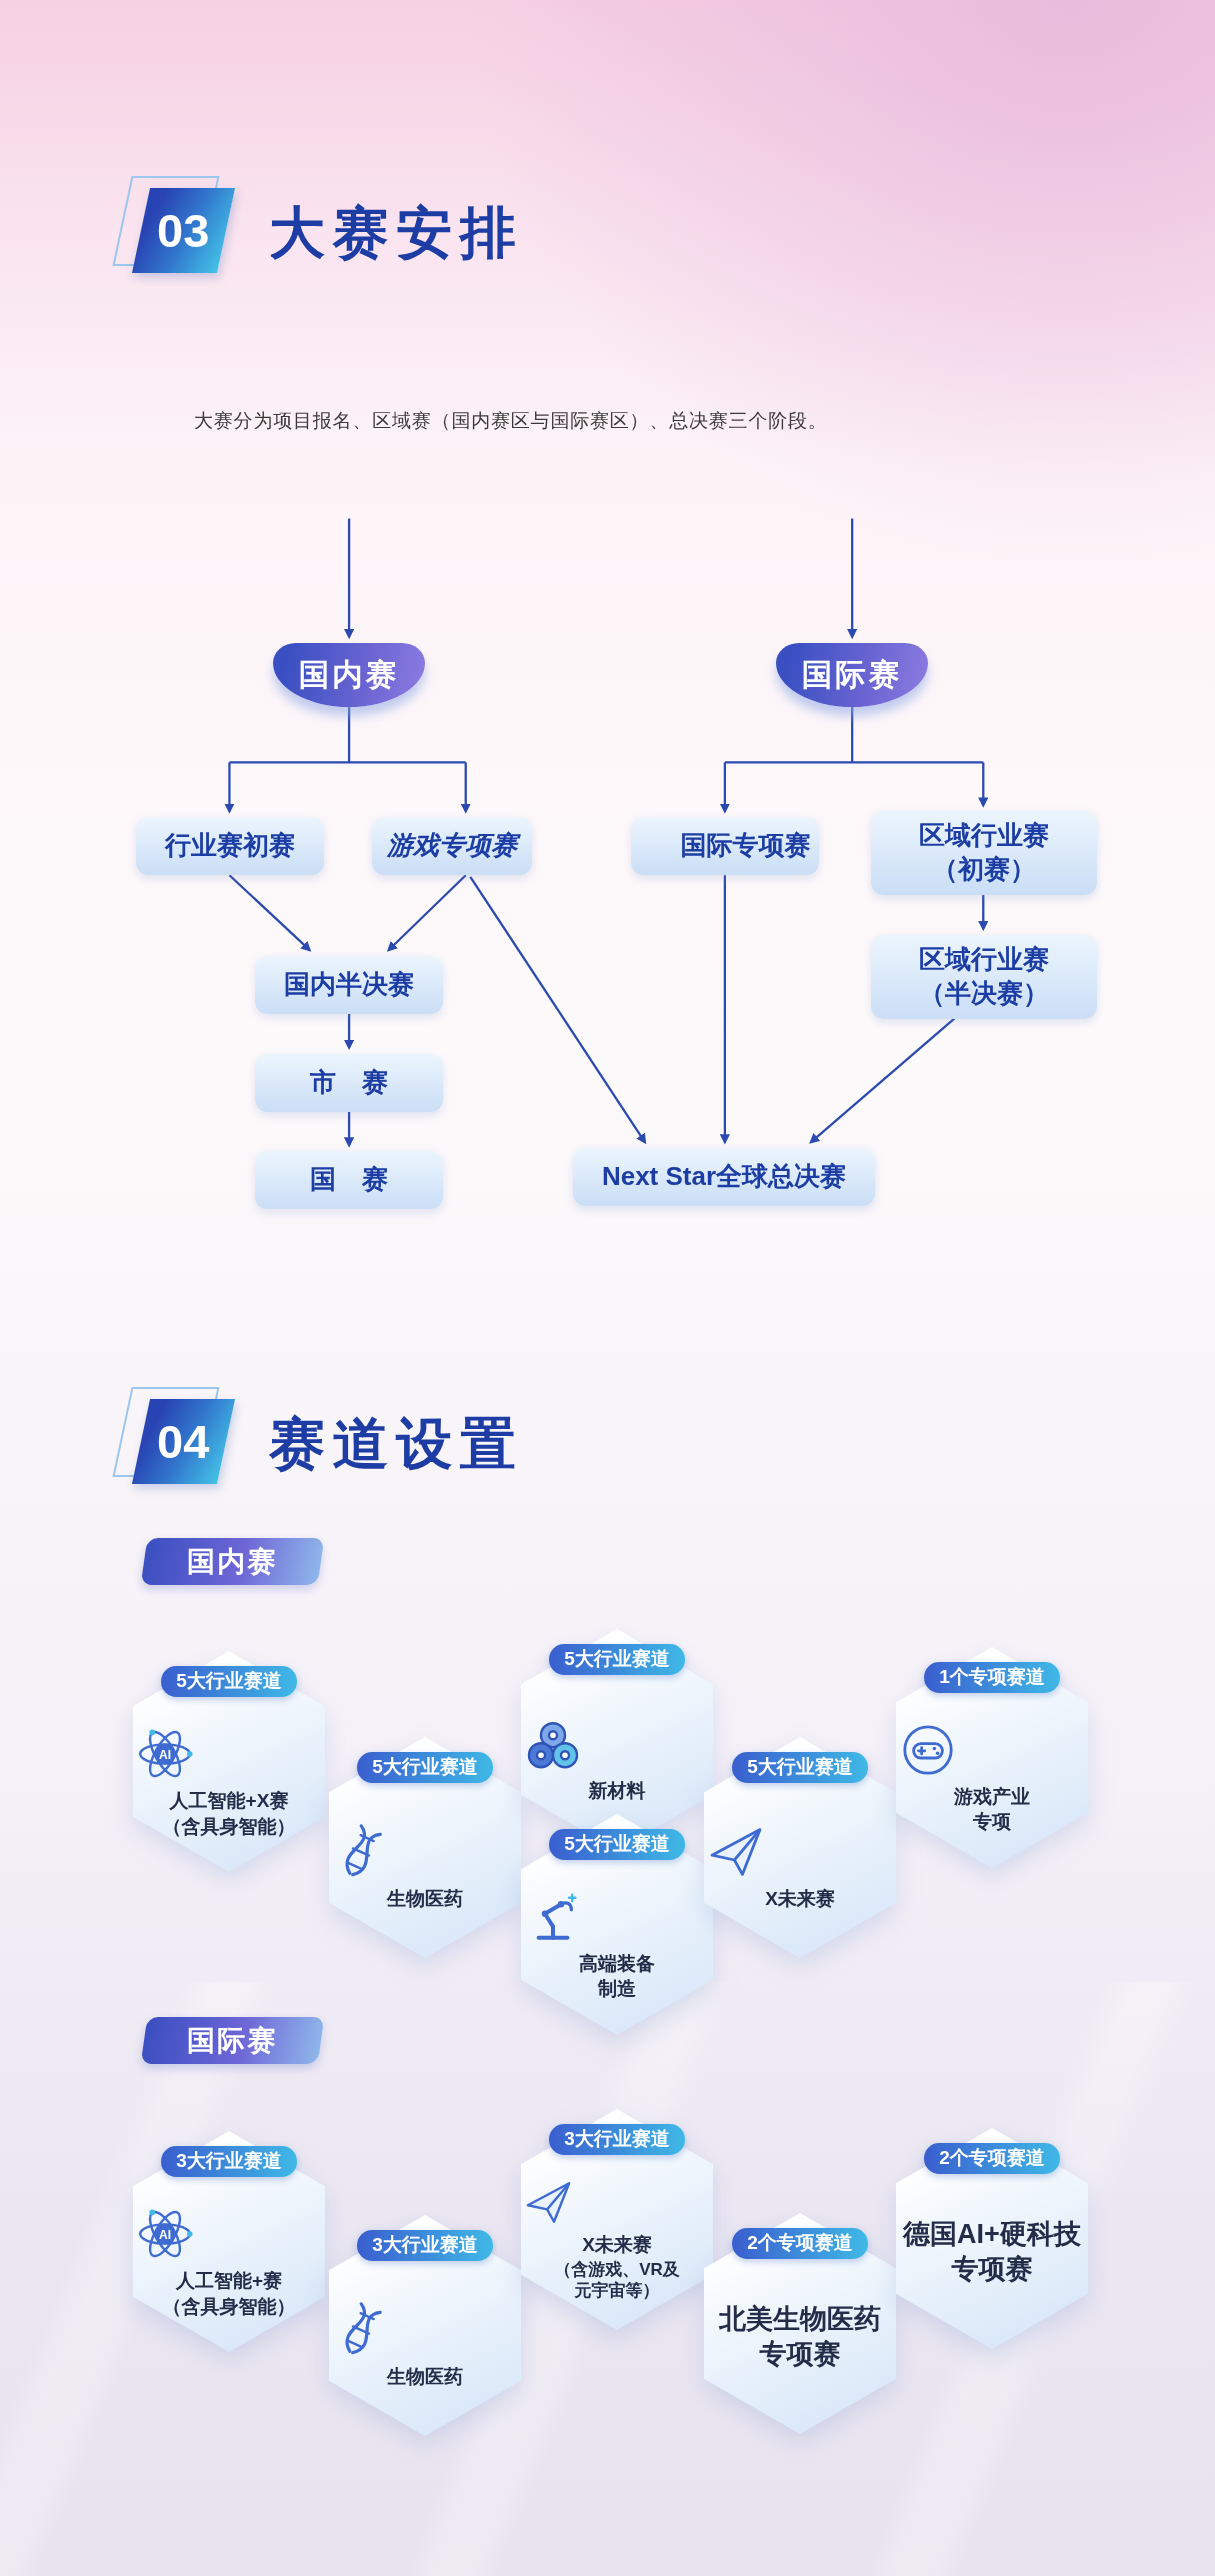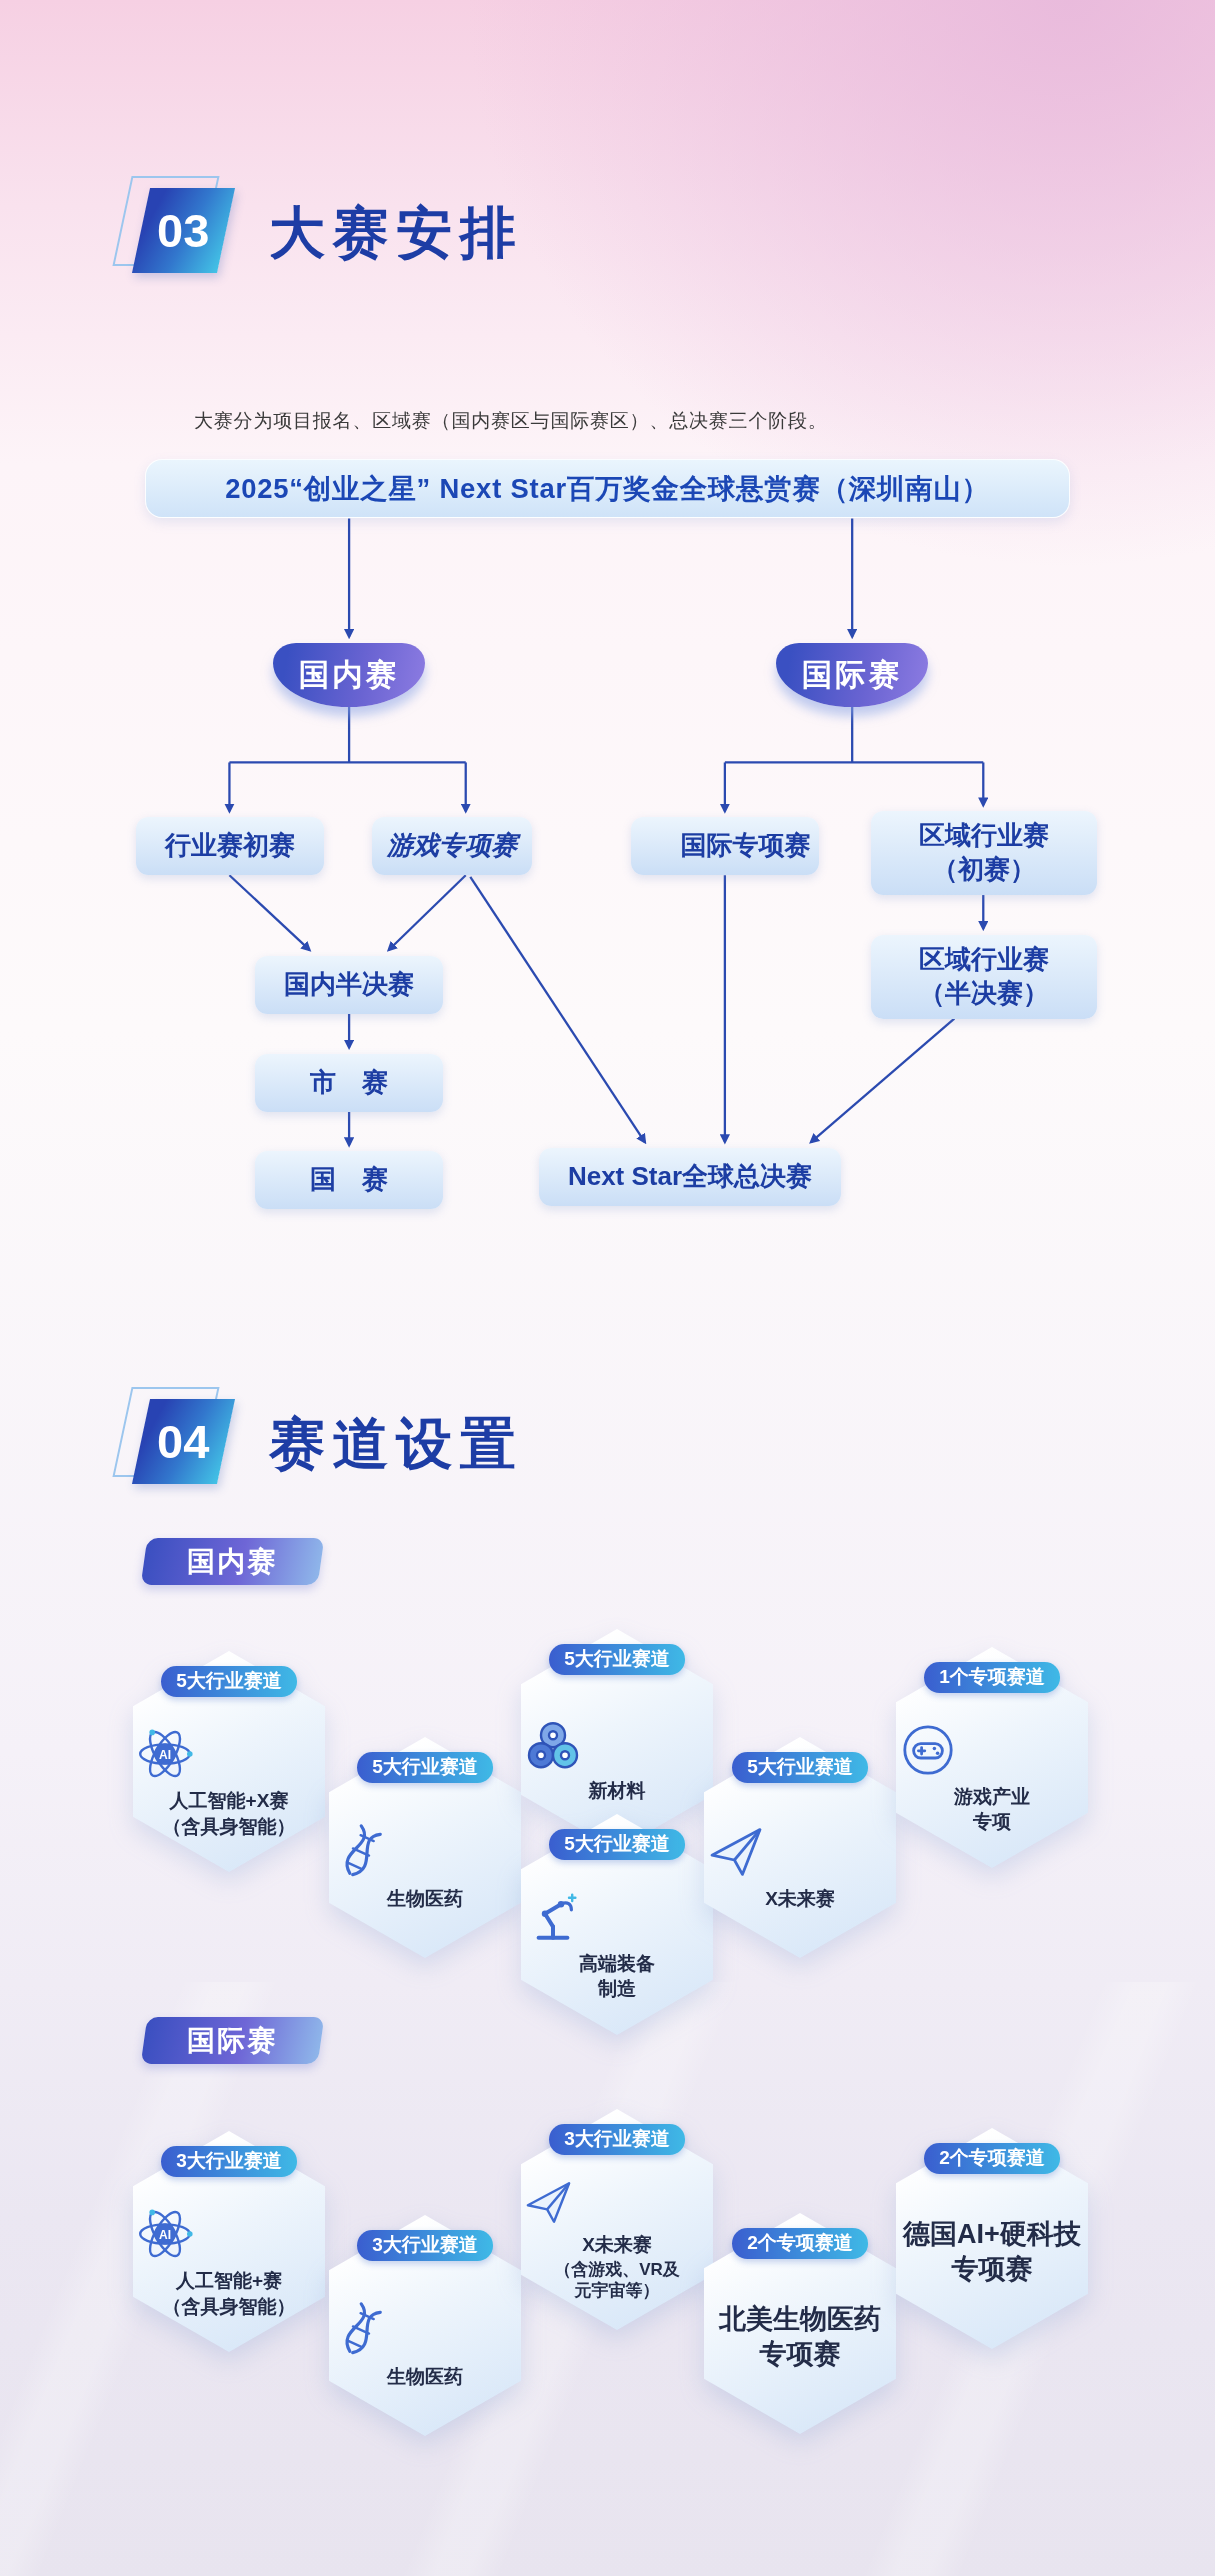--- a/index.html
+++ b/index.html
@@ -74,21 +74,20 @@
   <div class="sec-header" style="left:120px; top:171px;">
     <div class="num-outline"></div>
     <div class="num-fill">
       <span>03</span>
     </div>
     <div class="sec-title">大赛安排</div>
   </div>
 
   <div class="intro" style="left:194px; top:374px;">大赛分为项目报名、区域赛（国内赛区与国际赛区）、总决赛三个阶段。</div>
 
-  <div class="main-pill">2025“创业之星” Next Star百万奖金全球悬赏赛（深圳南山）</div>
 
   <svg class="flow-svg" viewBox="0 0 1594 3379">
     <defs>
       <marker id="arrow" viewBox="0 0 10 10" refX="7.5" refY="5" markerWidth="4.5" markerHeight="4.5" orient="auto-start-reverse">
         <path d="M0,0 L10,5 L0,10 z" fill="#2b4ab0"></path>
       </marker>
     </defs>
     <g stroke="#2b4ab0" stroke-width="3" fill="none">
       <line x1="458" y1="680" x2="458" y2="835" marker-end="url(#arrow)"></line>
       <line x1="1118" y1="680" x2="1118" y2="835" marker-end="url(#arrow)"></line>
@@ -122,21 +121,21 @@
   <div class="fbox" style="left:136px; top:817px; width:188px; height:58px;">行业赛初赛</div>
   <div class="fbox" style="left:372px; top:817px; width:160px; height:58px;font-style:italic;">游戏专项赛</div>
   <div class="fbox" style="left:631px; top:817px; width:188px; height:58px;padding-left:41px;">国际专项赛</div>
   <div class="fbox" style="left:871px; top:811px; width:226px; height:84px;">区域行业赛
 （初赛）</div>
   <div class="fbox" style="left:255px; top:956px; width:188px; height:58px;">国内半决赛</div>
   <div class="fbox" style="left:871px; top:935px; width:226px; height:84px;">区域行业赛
 （半决赛）</div>
   <div class="fbox" style="left:255px; top:1054px; width:188px; height:58px;">市　赛</div>
   <div class="fbox" style="left:255px; top:1151px; width:188px; height:58px;">国　赛</div>
-  <div class="fbox" style="left:539px; top:1148px; width:302px; height:58px;">Next Star全球总决赛</div>
+  <div class="fbox" style="left:573px; top:1148px; width:302px; height:58px;">Next Star全球总决赛</div>
 
   <div class="sec-header" style="left:120px; top:1382px;">
     <div class="num-outline"></div>
     <div class="num-fill">
       <span>04</span>
     </div>
     <div class="sec-title">赛道设置</div>
   </div>
 
   <div class="group-label" style="left:144px; top:1538px;">

